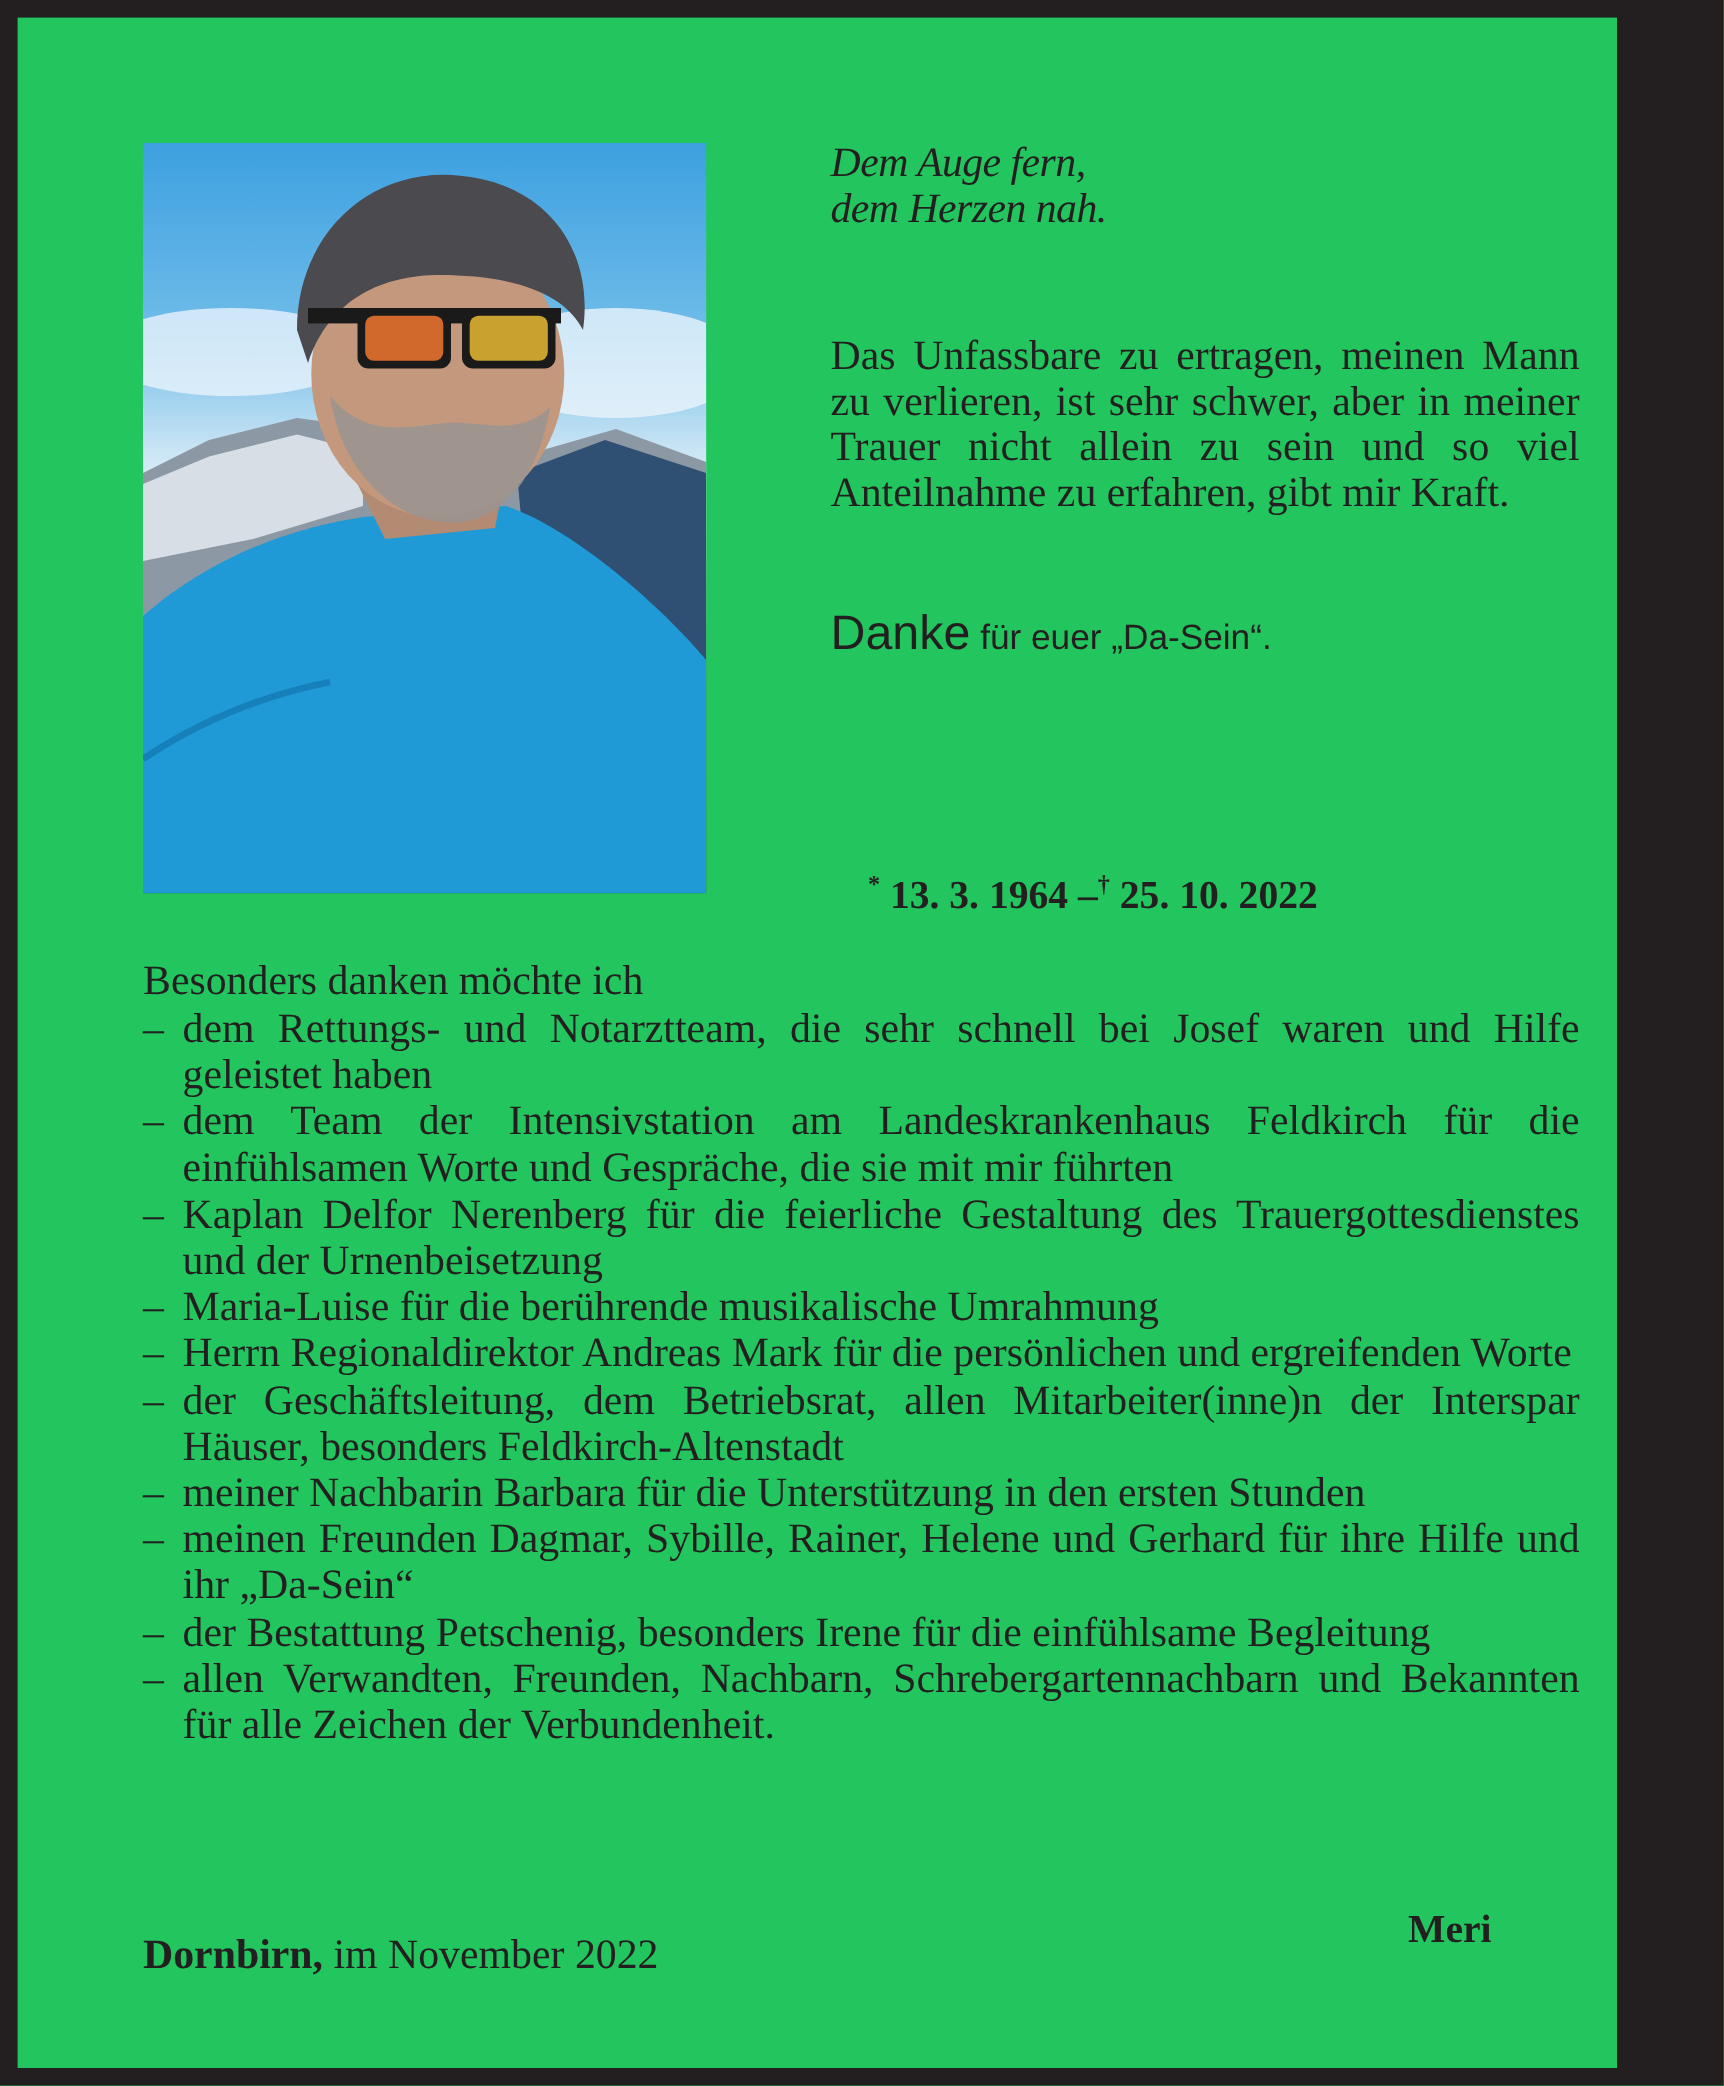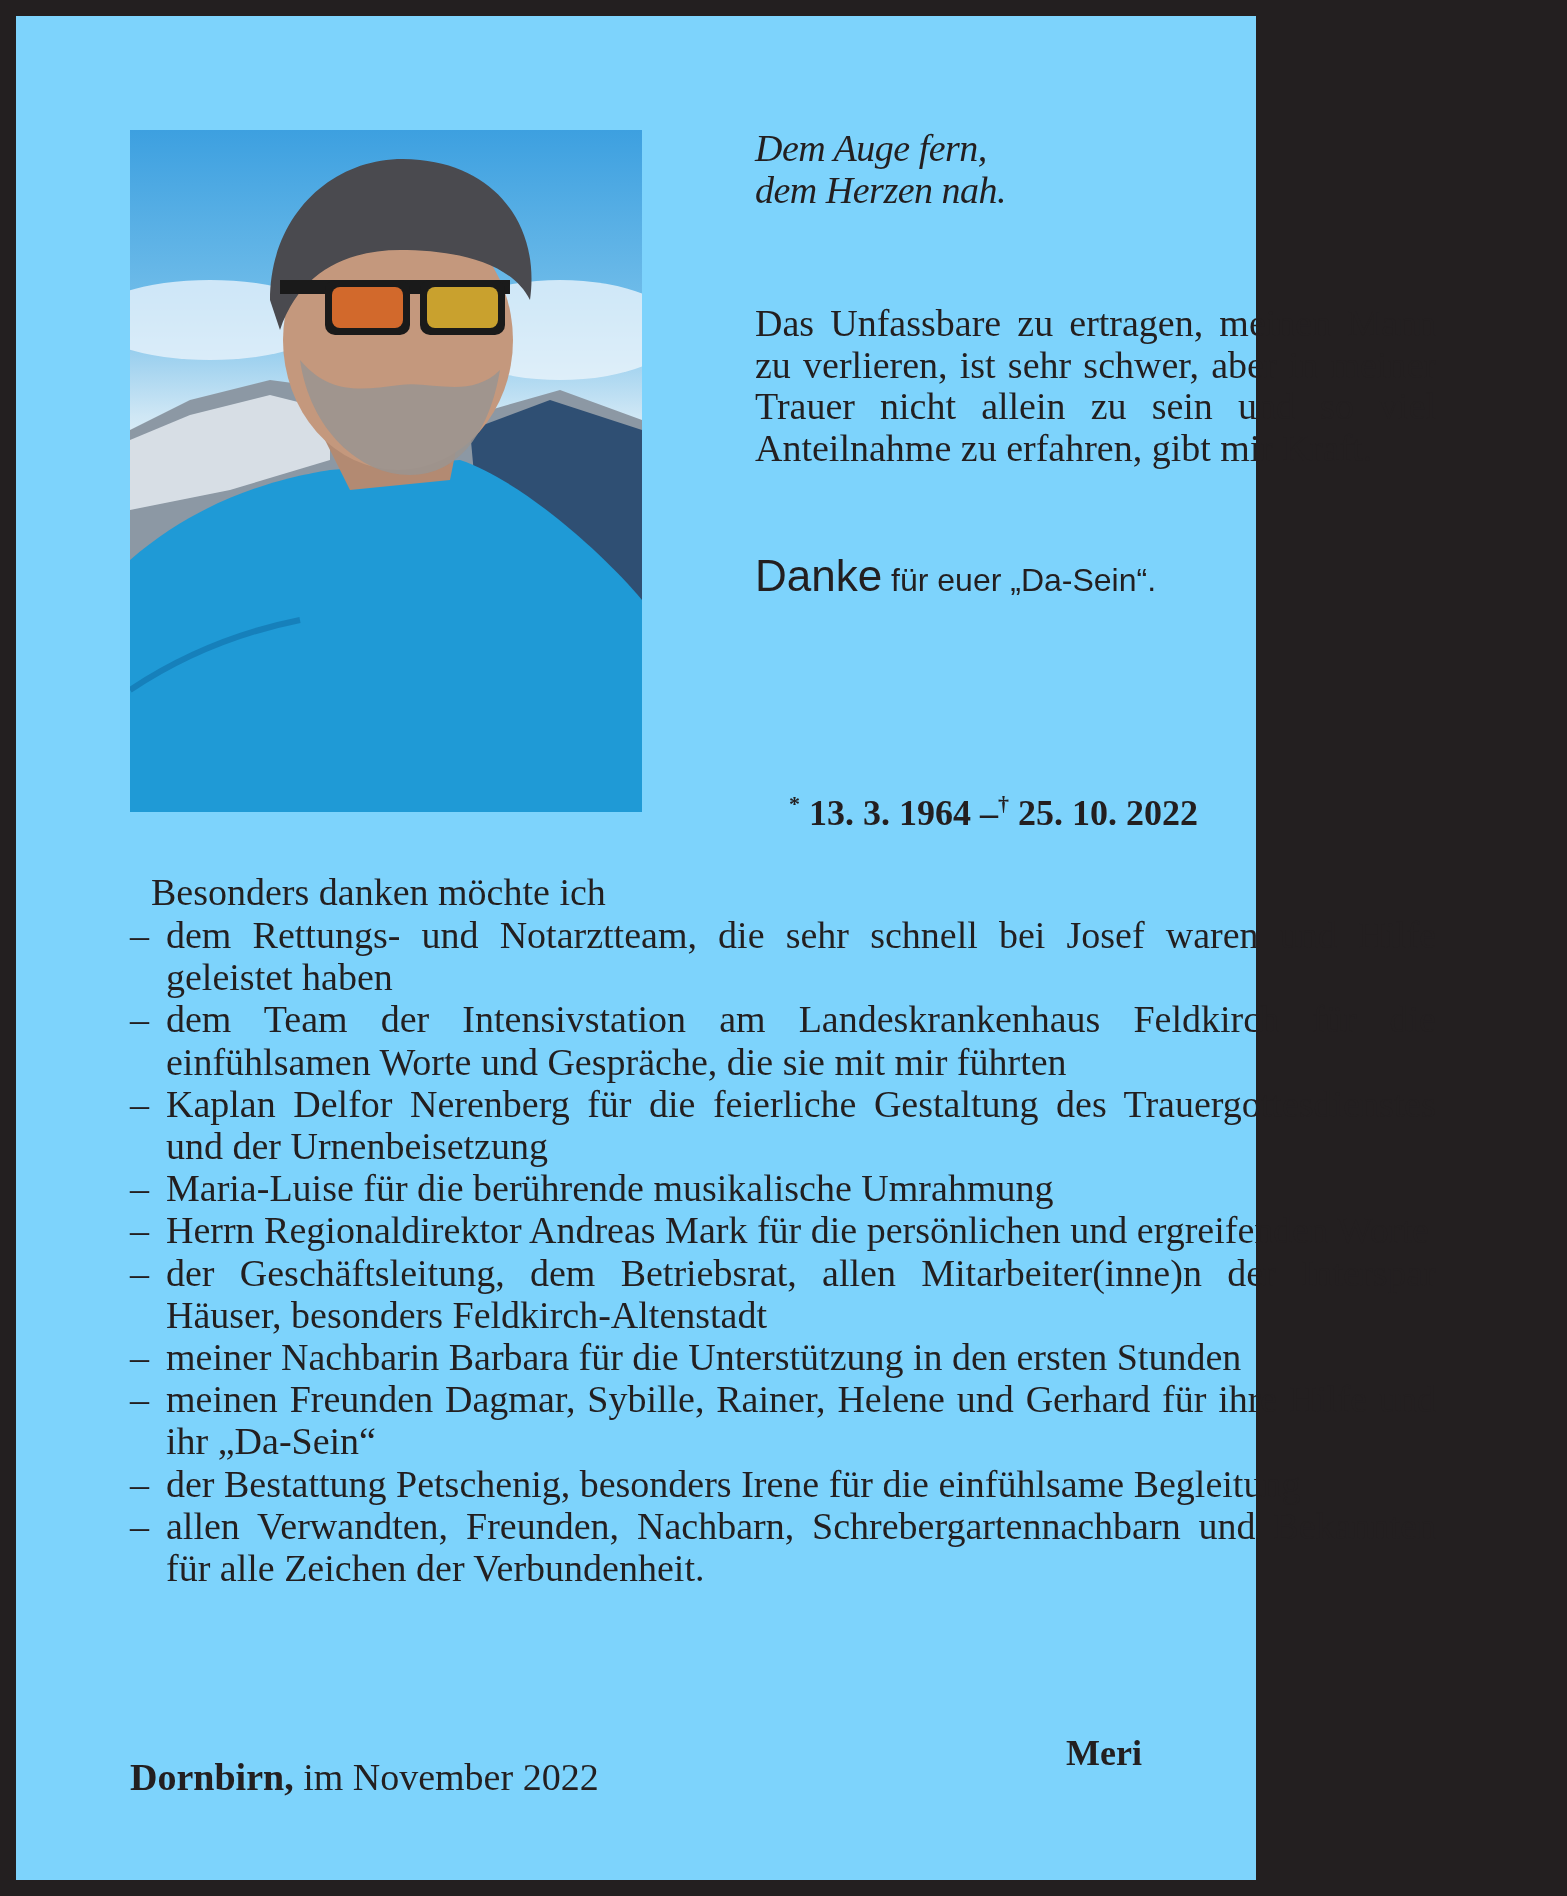--- a/index.html
+++ b/index.html
@@ -7,22 +7,22 @@
     width: 1567px; height: 1896px;
     background: #231f20;
     position: relative;
     overflow: hidden;
     font-family: "DejaVu Serif", "Liberation Serif", serif;
     color: #231f20;
   }
   .page {
     position: absolute;
     left: 16px; top: 16px;
-    width: 1240px; height: 1864px;
-    background: #7dd3fc;
+    width: 1454px; height: 1864px;
+    background: #22c55e;
   }
   
   .photo {
     position: absolute;
     left: 114px; top: 114px;
     width: 512px; height: 682px;
     overflow: hidden;
     background: linear-gradient(180deg, #3da0e0 0%, #6fbce9 25%, #cfe7f5 42%, #eef6fb 52%, #a9b6c2 60%, #5a6d80 75%, #2e4a66 100%);
   }
   .photo svg { position: absolute; left: 0; top: 0; width: 100%; height: 100%; }
@@ -60,21 +60,21 @@
     font-family: "Liberation Serif", serif;
     font-weight: bold;
     font-size: 36px; line-height: 56px;
   }
   .dates sup { font-size: 22px; vertical-align: 14px; }
 
   
   .lead {
     position: absolute; left: 114px; top: 855px;
     font-family: "Liberation Serif", serif;
-    font-size: 38px; line-height: 42px; margin-left: 21px;
+    font-size: 38px; line-height: 42px;
   }
   .thanks-list {
     position: absolute; left: 114px; top: 898px;
     width: 1306px;
     list-style: none; margin: 0; padding: 0;
     font-family: "Liberation Serif", serif;
     font-size: 38px; line-height: 42.2px;
   }
   .thanks-list li {
     position: relative;

